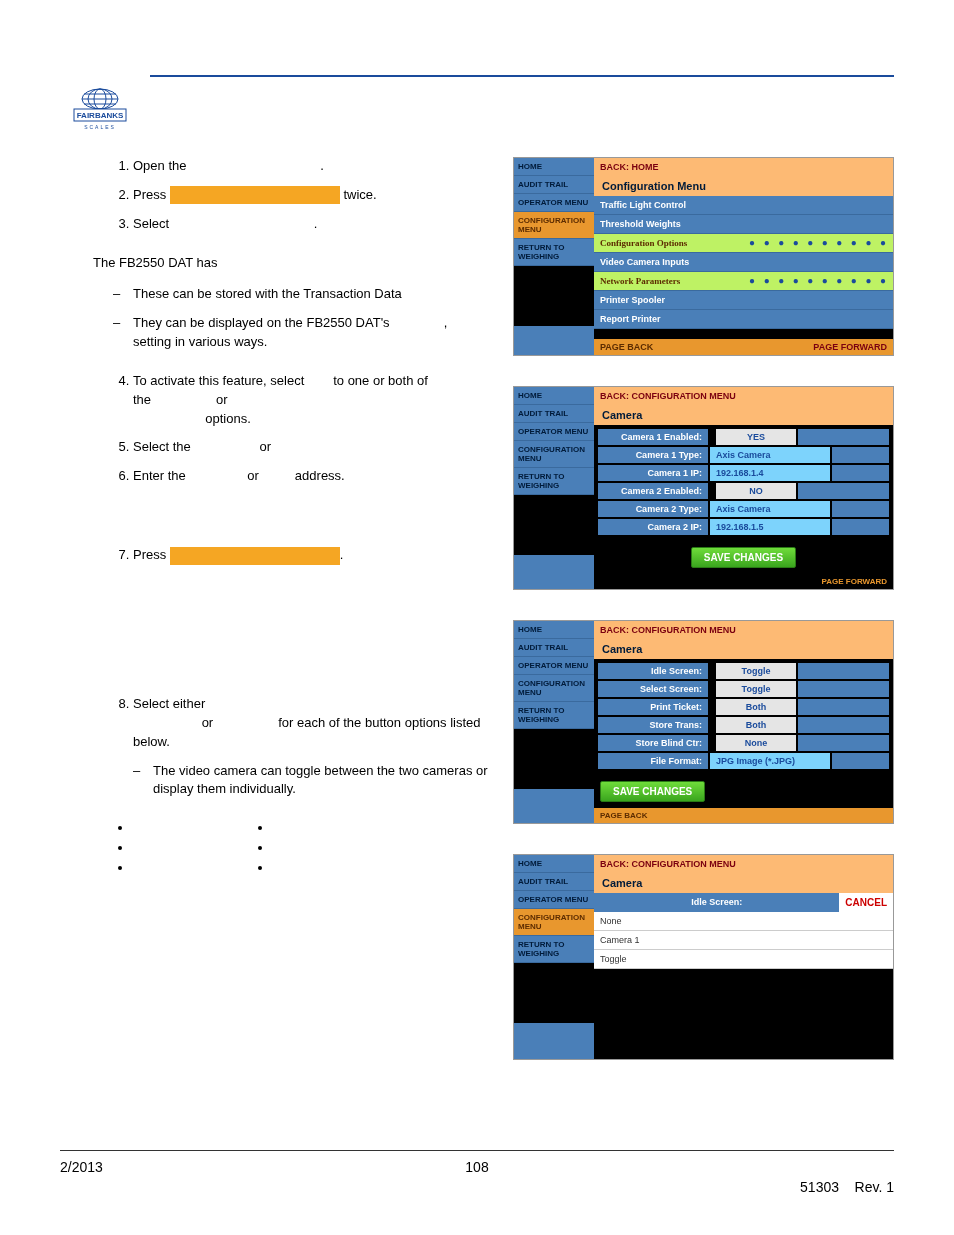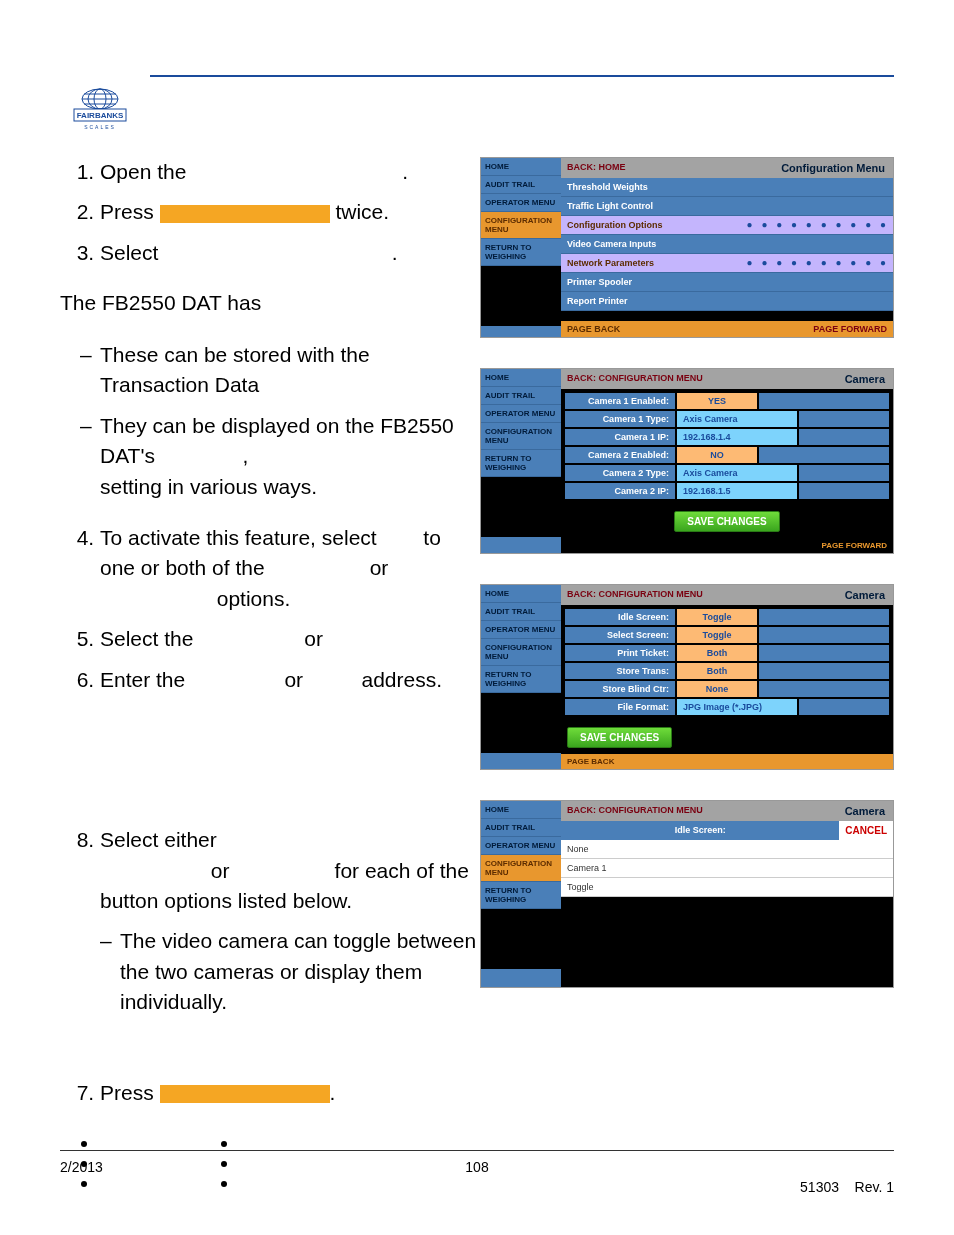--- a/index.html
+++ b/index.html
@@ -2,56 +2,56 @@
 <html><head>
 <meta charset="utf-8">
 <style>
   * { box-sizing: border-box; }
   body { margin:0; font-family: Arial, Helvetica, sans-serif; background:#5a5a5a; }
   .page { width:954px; height:1235px; margin:0 auto; background:#fff; position:relative; padding:40px 60px 40px 60px; }
   .header { position:relative; padding-bottom:10px; }
   .logo { position:absolute; top:10px; left:10px; }
   .rule { border-top:2px solid #1a4b9c; margin-left:90px; margin-top:35px; }
   .content { margin-top:70px; display:flex; }
-  .left  { width:420px; padding-right:2px; font-size:21px; line-height:1.45; }
+  .left  { width:420px; padding-right:2px; font-size:13px; line-height:1.45;margin-left:33px; }
   .right { flex:1; }
   ol.main { list-style:decimal; padding-left:40px; margin:0; }
   ol.main > li { margin-bottom:10px; }
   .orange-chip { display:inline-block; background:#f5a623; height:18px; vertical-align:middle; }
   .chip-w1 { width:170px; }
   .chip-w2 { width:170px; }
   .para { margin:20px 0 10px 0; }
   ul.dash { list-style:none; padding-left:40px; }
   ul.dash > li { position:relative; margin-bottom:10px; }
   ul.dash > li:before { content:'\2013'; position:absolute; left:-20px; }
   ul.dots { list-style:disc; padding-left:40px; margin-top:10px;}
   ul.dots li { margin-bottom:6px; height:14px; }
   .dots-row { display:flex; gap:100px; }
   .dots-row ul { flex:0 0 auto; }
   .screenshot { border:1px solid #999; margin-bottom:30px; background:#000; font-size:9px; font-weight:bold;}
   .ss-row { display:flex; }
   .ss-side { width:80px; background:#4a7fb8; }
   .ss-side div { padding:4px 4px; color:#001b3a; border-bottom:1px solid #3a6a9e; font-size:8px; font-weight:bold;}
   .ss-side div.sel { background:#e8972e; color:#5c2c00;}
   .ss-main { flex:1; }
-  .ss-top { background:#a3a3a3; display:flex; color:#001b3a;}
+  .ss-top { background:#fdba74; display:flex; color:#001b3a;flex-direction:column;}
   .ss-top .bk { flex:0 0 auto; padding:4px 6px; color:#7a0010;}
   .ss-top .sp { flex:1;}
   .ss-top .ttl { padding:4px 8px; color:#001b3a; font-size:11px; font-weight:bold;}
   .ss-list { background:#4a7fb8; }
   .ss-list div { padding:4px 6px; border-bottom:1px solid #3a6a9e; color:#fff; font-weight:bold;}
-  .ss-list div.hl { background:#c4b5fd; color:#5c2c00; position:relative;}
+  .ss-list div.hl { background:#bef264; color:#5c2c00; position:relative;font-family:Liberation Serif, serif;}
   .dots-overlay { position:absolute; right:4px; top:3px; color:#1a4b9c; letter-spacing:3px; font-size:10px;}
   .ss-foot { background:#e8972e; display:flex; color:#5c2c00;}
   .ss-foot .l { flex:1; padding:3px 6px; text-align:left;}
   .ss-foot .r { flex:1; padding:3px 6px; text-align:right; color:#7a0010;}
   .ss-black { background:#000; padding:4px;}
   .ss-form-row { display:flex; margin-bottom:2px;}
   .ss-form-row .lbl { flex:0 0 110px; background:#4a7fb8; color:#fff; text-align:right; padding:3px 6px; font-weight:bold;}
-  .ss-form-row .val { flex:0 0 80px; background:#fdba74; color:#1a4b9c; padding:3px 6px; margin-left:2px; text-align:center;}
+  .ss-form-row .val { flex:0 0 80px; background:#e5e5e5; color:#1a4b9c; padding:3px 6px; margin-left:8px; text-align:center;}
   .ss-form-row .valwide { flex:0 0 120px; background:#7dd3fc; color:#1a4b9c; padding:3px 6px; margin-left:2px; text-align:left;}
   .ss-form-row .rest { flex:1; background:#4a7fb8; margin-left:2px;}
   .save-btn { display:inline-block; background:linear-gradient(#6fdc3a,#3aa51e); color:#fff; font-weight:bold; padding:4px 12px; border:1px solid #2a7a15; border-radius:2px; font-size:10px;}
   .save-wrap { text-align:center; padding:6px 0; background:#000;}
   .ss-foot2 { background:#000; text-align:right; padding:3px 6px; color:#e8972e; font-size:8px;}
   .ss-foot3 { background:#e8972e; text-align:left; padding:3px 6px; color:#5c2c00; font-size:8px;}
   .ss-idlerow { display:flex; }
   .ss-idlerow .lbl2 { flex:1; background:#4a7fb8; color:#fff; text-align:center; padding:4px; font-weight:bold;}
   .ss-idlerow .cancel { background:#fff; color:#c00; padding:4px 6px; font-weight:bold; font-size:10px;}
   .ss-optlist div { background:#fff; color:#333; padding:4px 6px; border-bottom:1px solid #ccc; font-weight:normal;}
@@ -97,30 +97,30 @@
         <li>These can be stored with the Transaction Data</li>
         <li><span>They can be displayed on the FB2550 DAT's</span>&nbsp;&nbsp;&nbsp;&nbsp;&nbsp;&nbsp;&nbsp;&nbsp;&nbsp;&nbsp;&nbsp;&nbsp;&nbsp;&nbsp;&nbsp;<span>,</span><br><span>setting  in various ways.</span></li>
       </ul>
 
       <ol class="main" start="4" style="margin-top:20px;">
         <li><span>To activate this feature, select</span>&nbsp;&nbsp;&nbsp;&nbsp;&nbsp;&nbsp;&nbsp;&nbsp;<span>to one or both of the</span>&nbsp;&nbsp;&nbsp;&nbsp;&nbsp;&nbsp;&nbsp;&nbsp;&nbsp;&nbsp;&nbsp;&nbsp;&nbsp;&nbsp;&nbsp;&nbsp;&nbsp;&nbsp;<span>or</span><br>&nbsp;&nbsp;&nbsp;&nbsp;&nbsp;&nbsp;&nbsp;&nbsp;&nbsp;&nbsp;&nbsp;&nbsp;&nbsp;&nbsp;&nbsp;&nbsp;&nbsp;&nbsp;&nbsp;&nbsp;<span>options.</span></li>
         <li><span>Select the</span>&nbsp;&nbsp;&nbsp;&nbsp;&nbsp;&nbsp;&nbsp;&nbsp;&nbsp;&nbsp;&nbsp;&nbsp;&nbsp;&nbsp;&nbsp;&nbsp;&nbsp;&nbsp;&nbsp;<span>or</span></li>
         <li><span>Enter the</span>&nbsp;&nbsp;&nbsp;&nbsp;&nbsp;&nbsp;&nbsp;&nbsp;&nbsp;&nbsp;&nbsp;&nbsp;&nbsp;&nbsp;&nbsp;&nbsp;&nbsp;<span>or</span>&nbsp;&nbsp;&nbsp;&nbsp;&nbsp;&nbsp;&nbsp;&nbsp;&nbsp;&nbsp;<span>address.</span></li>
       </ol>
 
+      <ol class="main" start="7" style="margin-top:60px;">
+        <li><span>Press</span> <span class="orange-chip chip-w2"></span><span>.</span></li>
+      </ol>
+
       <ol class="main" start="8" style="margin-top:130px;">
         <li><span>Select either</span><br>&nbsp;&nbsp;&nbsp;&nbsp;&nbsp;&nbsp;&nbsp;&nbsp;&nbsp;&nbsp;&nbsp;&nbsp;&nbsp;&nbsp;&nbsp;&nbsp;&nbsp;&nbsp;&nbsp;<span>or</span>&nbsp;&nbsp;&nbsp;&nbsp;&nbsp;&nbsp;&nbsp;&nbsp;&nbsp;&nbsp;&nbsp;&nbsp;&nbsp;&nbsp;&nbsp;&nbsp;&nbsp;&nbsp;<span>for each of the button options listed below.</span>
           <ul class="dash" style="padding-left:20px; margin-top:10px;">
             <li>The video camera can toggle between the two cameras or display them individually.</li>
           </ul>
         </li>
-      </ol>
-
-      <ol class="main" start="7" style="margin-top:60px;">
-        <li><span>Press</span> <span class="orange-chip chip-w2"></span><span>.</span></li>
       </ol>
 
       <div class="dots-row">
         <ul class="dots">
             <li></li>
             <li></li>
             <li></li>
           </ul>
         <ul class="dots">
             <li></li>
@@ -142,22 +142,22 @@
               <div>RETURN TO WEIGHING</div>
               <div style="background: rgb(0, 0, 0); height: 60px; border: none;"></div>
             </div>
           <div class="ss-main">
             <div class="ss-top">
               <div class="bk">BACK: HOME</div>
               <div class="sp"></div>
               <div class="ttl">Configuration Menu</div>
             </div>
             <div class="ss-list" id="ss1-list">
+                <div>Traffic Light Control</div>
                 <div>Threshold Weights</div>
-                <div>Traffic Light Control</div>
                 <div class="hl">Configuration Options<span class="dots-overlay">● ● ● ● ● ● ● ● ● ●</span></div>
                 <div>Video Camera Inputs</div>
                 <div class="hl">Network Parameters<span class="dots-overlay">● ● ● ● ● ● ● ● ● ●</span></div>
                 <div>Printer Spooler</div>
                 <div>Report Printer</div>
               </div>
             <div style="height:10px;background:#000;"></div>
             <div class="ss-foot">
               <div class="l">PAGE BACK</div>
               <div class="r">PAGE FORWARD</div>

